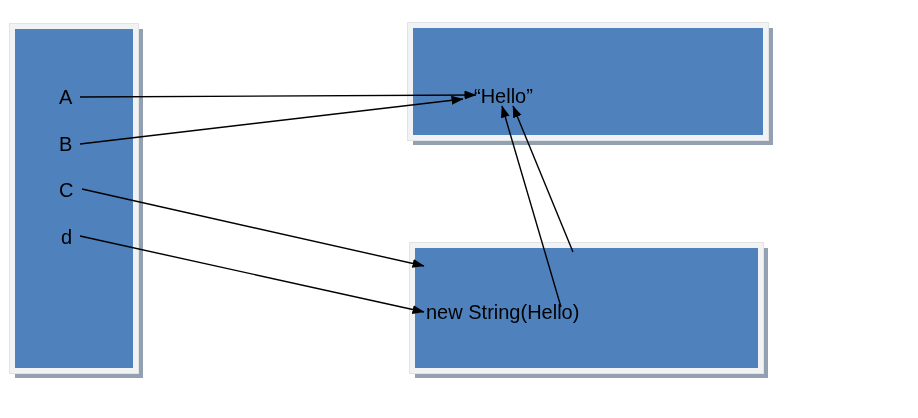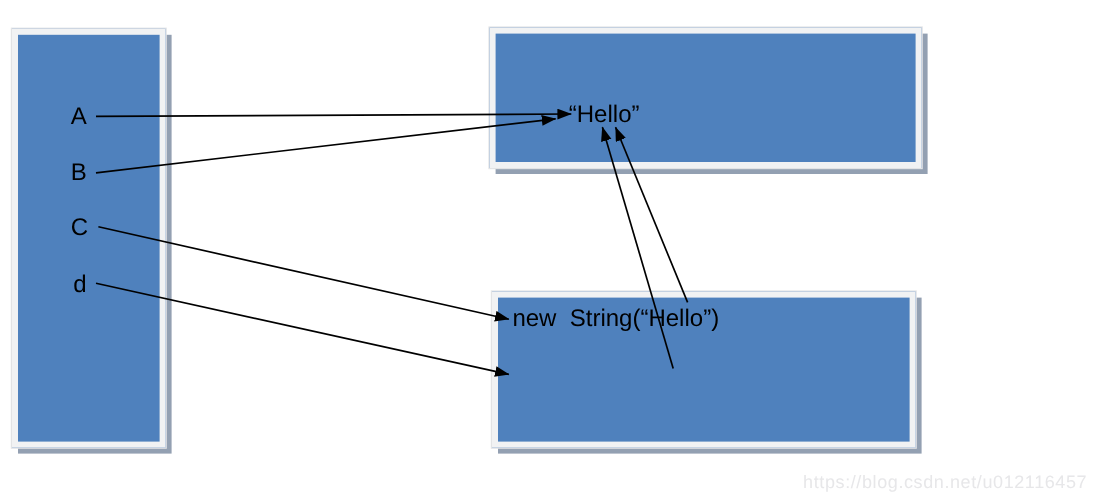--- a/index.html
+++ b/index.html
@@ -80,31 +80,30 @@
 
   <div class="panel panel-heap"></div>
 
   <div class="dtext var-a">A</div>
   <div class="dtext var-b">B</div>
   <div class="dtext var-c">C</div>
   <div class="dtext var-d">d</div>
 
   <div class="dtext pool-literal">“Hello”</div>
 
-  <div class="dtext heap-entry-1">new  String(“Hello”)</div>
+  <div class="dtext heap-entry-2">new String(Hello)</div>
 
   <svg class="connections" viewBox="0 0 918 418" xmlns="http://www.w3.org/2000/svg">
     <defs>
       <marker id="arrowhead" markerWidth="13" markerHeight="10" refX="11.5" refY="4.5" orient="auto" markerUnits="userSpaceOnUse">
         <path d="M0,0 L12,4.5 L0,9 Z" fill="#000000"></path>
       </marker>
     </defs>
   <line x1="80" y1="97" x2="476" y2="95" marker-end="url(#arrowhead)"></line>
       <line x1="80" y1="144" x2="463" y2="99" marker-end="url(#arrowhead)"></line>
       <line x1="82" y1="189" x2="424" y2="266" marker-end="url(#arrowhead)"></line>
       <line x1="80" y1="236" x2="424" y2="312" marker-end="url(#arrowhead)"></line>
       <line x1="573" y1="252" x2="513" y2="106" marker-end="url(#arrowhead)"></line>
       <line x1="561" y1="307" x2="502" y2="106" marker-end="url(#arrowhead)"></line>
     </svg>
 
-  <div class="watermark">https://blog.csdn.net/u012116457</div>
 
 </div>
 
 </body></html>

